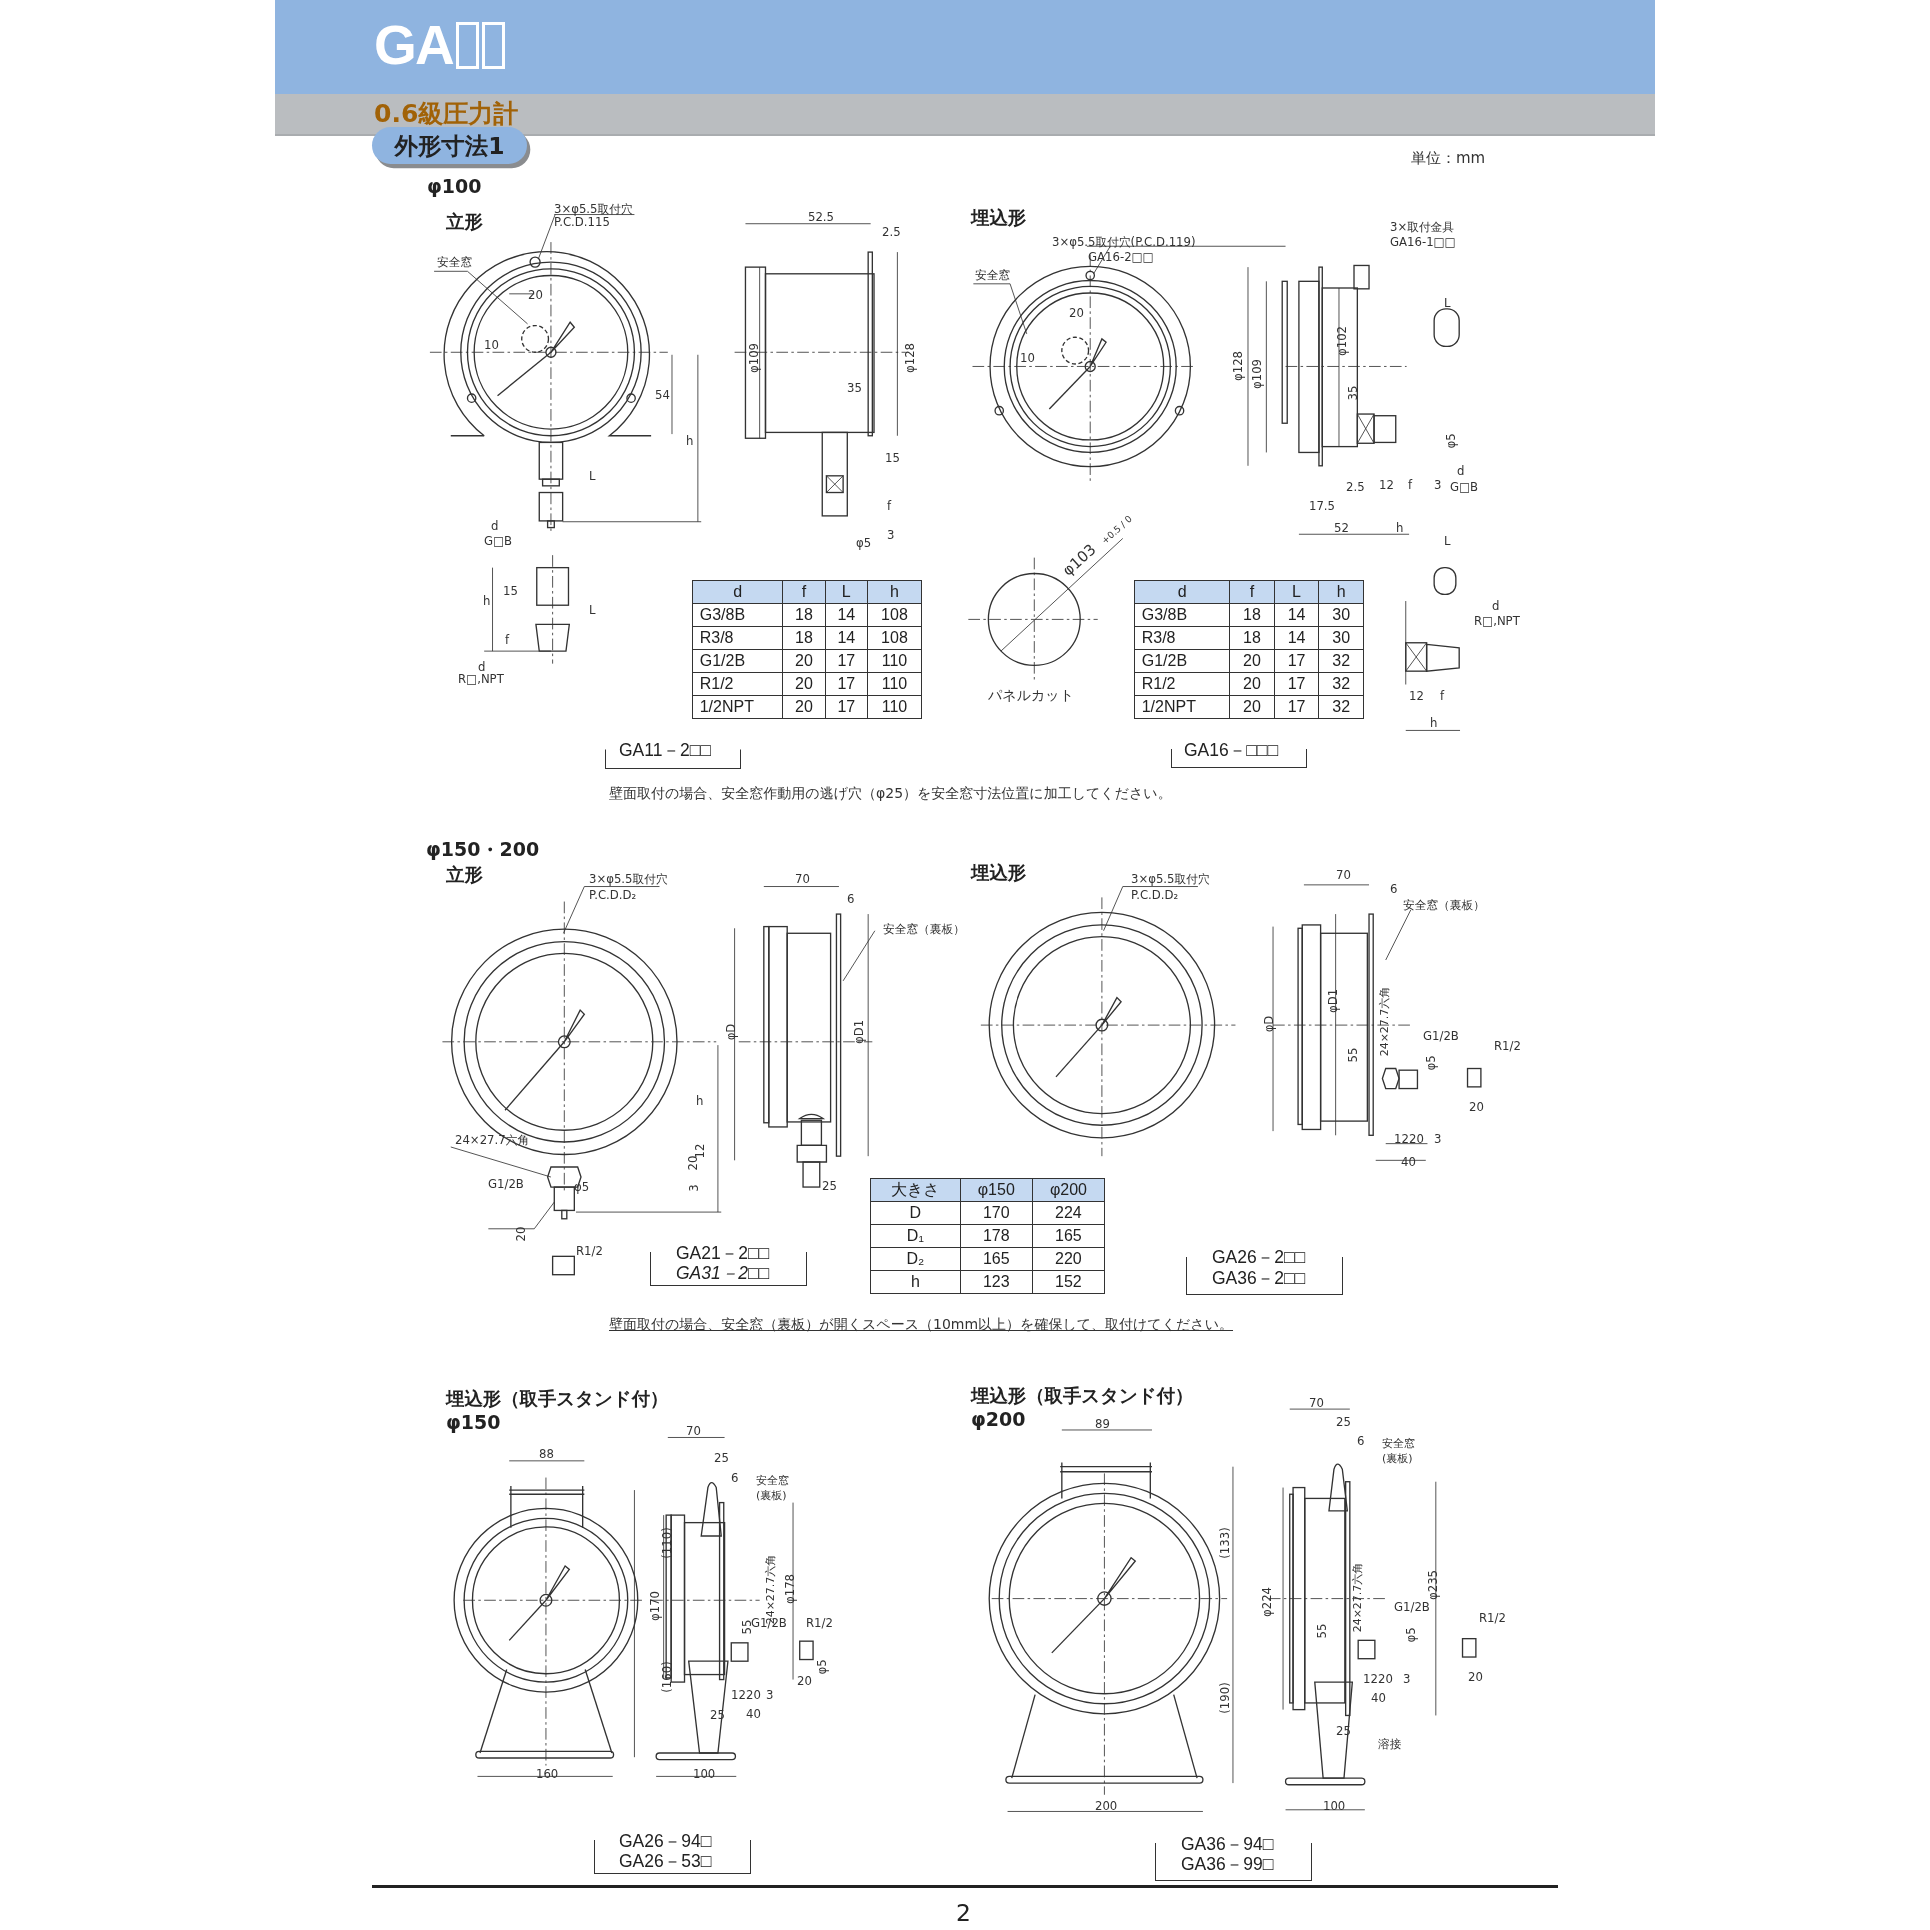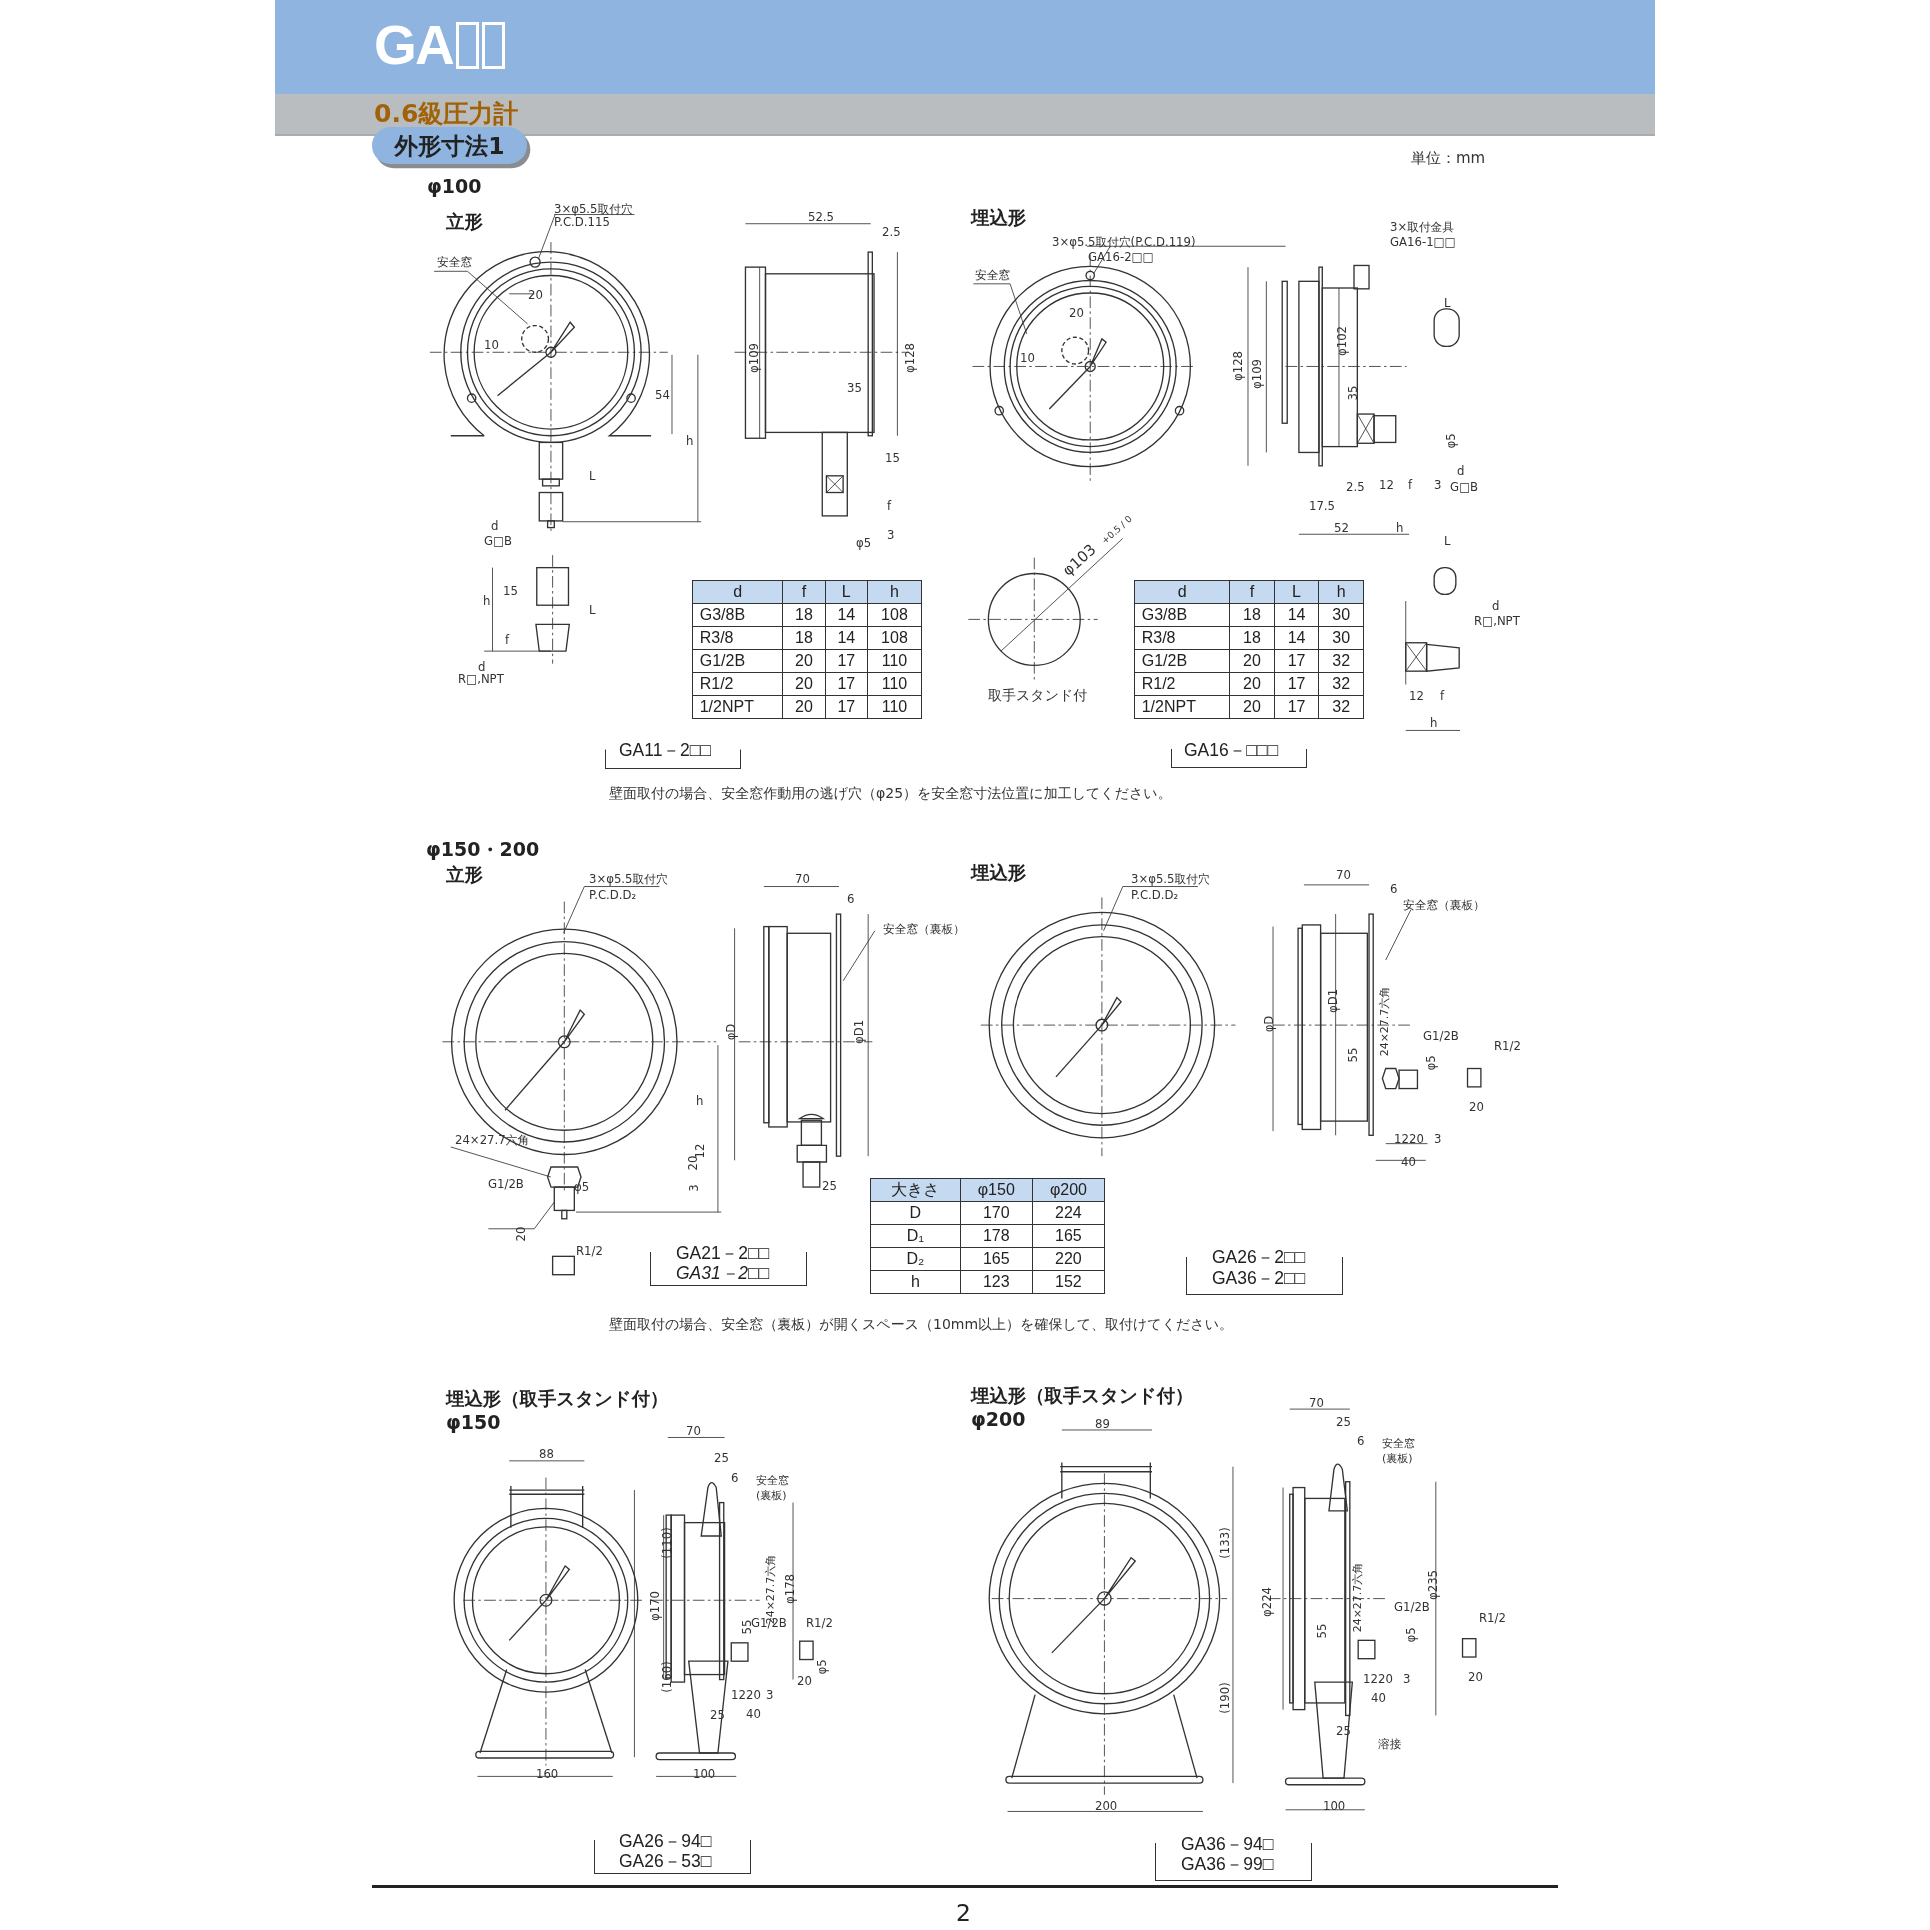--- a/index.html
+++ b/index.html
@@ -230,21 +230,21 @@
 <div class="abs lbl" style="left:1444px;top:296px;">L</div>
 
 <svg style="left:0;top:0;width:1930px;height:1930px;" viewBox="0 0 2312 2312" width="1930" height="1930">
   <circle class="l" cx="1239" cy="742" r="55"></circle>
   <line class="c" x1="1160" y1="742" x2="1315" y2="742"></line>
   <line class="c" x1="1239" y1="668" x2="1239" y2="815"></line>
   <line class="t" x1="1199" y1="780" x2="1345" y2="645"></line>
 </svg>
 <div class="abs lbl" style="left:1060px;top:551px;font-size:15px;transform:rotate(-42deg);">φ103</div>
 <div class="abs lbl" style="left:1098px;top:524px;font-size:9.2px;transform:rotate(-42deg);">+0.5 / 0</div>
-<div class="abs lbl" style="left:988px;top:687px;font-size:14px;">取手スタンド付</div>
+<div class="abs lbl" style="left:988px;top:687px;font-size:14px;">パネルカット</div>
 
 <table class="spec abs" style="left:1134px;top:580px;width:230px;">
   <thead>
       <tr>
     <th>d</th>
     <th>f</th>
     <th>L</th>
     <th>h</th>
   </tr>
     </thead>
@@ -441,21 +441,21 @@
 <div class="abs lbl" style="left:1409px;top:1132px;">20</div>
 <div class="abs lbl" style="left:1434px;top:1132px;">3</div>
 <div class="abs lbl" style="left:1401px;top:1155px;">40</div>
 
 <div class="abs model" style="left:676px;top:1242px;">GA21－2□□</div>
 <div class="abs model" style="left:676px;top:1262px;font-style:italic;">GA31－2□□</div>
 <div class="model-frame" style="left:650px;top:1252px;width:155px;height:33px;"></div>
 <div class="abs model" style="left:1212px;top:1246px;">GA26－2□□</div>
 <div class="abs model" style="left:1212px;top:1267px;">GA36－2□□</div>
 <div class="model-frame" style="left:1186px;top:1257px;width:155px;height:37px;"></div>
-<div class="abs note" style="left:609px;top:1316px;">壁面取付の場合、安全窓（裏板）が開くスペース（10mm以上）を確保して、取付けてください。</div>
+<div class="abs note" style="left:609px;top:1316px;text-decoration:underline;">壁面取付の場合、安全窓（裏板）が開くスペース（10mm以上）を確保して、取付けてください。</div>
 
 <div class="abs h-type" style="left:446px;top:1386px;">埋込形（取手スタンド付）</div>
 <div class="abs h-size" style="left:446px;top:1411px;">φ150</div>
 <div class="abs h-type" style="left:971px;top:1383px;">埋込形（取手スタンド付）</div>
 <div class="abs h-size" style="left:971px;top:1408px;">φ200</div>
 
 <svg style="left:0;top:0;width:1930px;height:1930px;" viewBox="0 0 2312 2312" width="1930" height="1930">
   <line class="l" x1="610" y1="1785" x2="700" y2="1785"></line>
   <line class="l" x1="610" y1="1790" x2="700" y2="1790"></line>
   <line class="l" x1="612" y1="1780" x2="612" y2="1830"></line>

